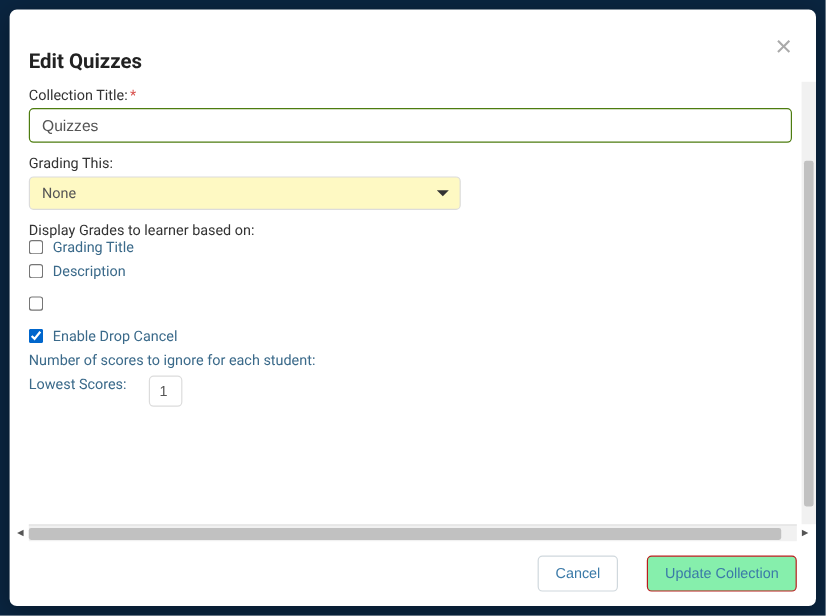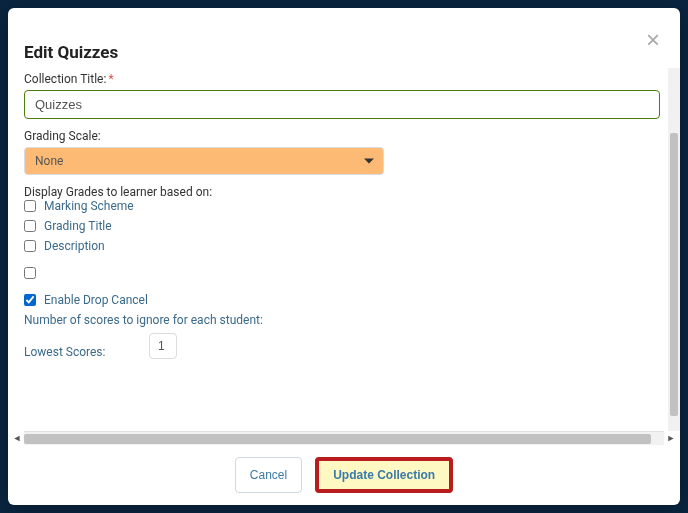--- a/index.html
+++ b/index.html
@@ -93,21 +93,21 @@
       position: relative;
       width: 360px;
     }
     .form-select {
       width: 100%;
       padding: 6px 30px 6px 10px;
       border: 1px solid #dcdcdc;
       border-radius: 4px;
       font-size: 12px;
       color: #555;
-      background: #fdba74;
+      background: #fef9c3;
       appearance: none;
       cursor: pointer;
     }
     .select-caret {
       position: absolute;
       right: 10px;
       top: 50%;
       transform: translateY(-50%);
       pointer-events: none;
       width: 0;
@@ -143,23 +143,22 @@
     .sub-section {
       margin-top: 14px;
     }
     .sub-label {
       font-size: 12px;
       color: #3b6a8a;
       margin-bottom: 6px;
     }
     .score-row {
       display: flex;
-      align-items: flex-end;
+      align-items: flex-start;
       margin-bottom: 8px;
-      gap: 25px;
     }
     .score-label {
       font-size: 12px;
       color: #3b6a8a;
       width: 100px;
     }
     .score-input {
       width: 28px;
       padding: 5px 8px;
       border: 1px solid #dcdcdc;
@@ -192,40 +191,40 @@
       align-items: center;
       justify-content: center;
       font-size: 9px;
       color: #555;
     }
     .h-scroll-arrow.left { left: -14px; }
     .h-scroll-arrow.right { right: -14px; }
     .modal-footer {
       padding: 12px 16px;
       display: flex;
-      justify-content: center;
-      gap: 13px;
+      justify-content: flex-end;
+      gap: 24px;
     }
     .btn {
       padding: 7px 14px;
       border-radius: 4px;
       font-size: 12px;
       cursor: pointer;
       border: 1px solid transparent;
     }
     .btn-cancel {
       background: #fff;
       color: #3b7aa8;
       border: 1px solid #d0d8dd;
     }
     .btn-primary {
-      background: #fef9c3;
+      background: #86efac;
       color: #3b7aa8;
-      border: 4px solid #b91c1c;
-      font-weight: 700;
+      border: 1px solid #b91c1c;
+      font-weight: 400;
     }
     .v-scroll-track {
       position: absolute;
       right: 0;
       top: 0;
       bottom: 0;
       width: 12px;
       background: #f1f1f1;
     }
     .v-scroll-thumb {
@@ -254,34 +253,30 @@
 
       <div class="form-group">
         <label class="form-label">
           <span>Collection Title:</span><span class="required">*</span>
         </label>
         <input type="text" class="form-input" value="Quizzes" style="">
       </div>
 
 
       <div class="form-group">
-        <label class="form-label">Grading Scale:</label>
+        <label class="form-label">Grading This:</label>
         <div class="select-wrapper">
           <div class="form-select">None</div>
           <div class="select-caret"></div>
         </div>
       </div>
 
       <div class="form-group">
         <div class="section-text">Display Grades to learner based on:</div>
 
-        <div class="checkbox-row">
-          <input type="checkbox" style="">
-          <label class="checkbox-label">Marking Scheme</label>
-        </div>
 
         <div class="checkbox-row">
           <input type="checkbox" style="">
           <label class="checkbox-label">Grading Title</label>
         </div>
 
         <div class="checkbox-row">
           <input type="checkbox" style="">
           <label class="checkbox-label">Description</label>
         </div>

